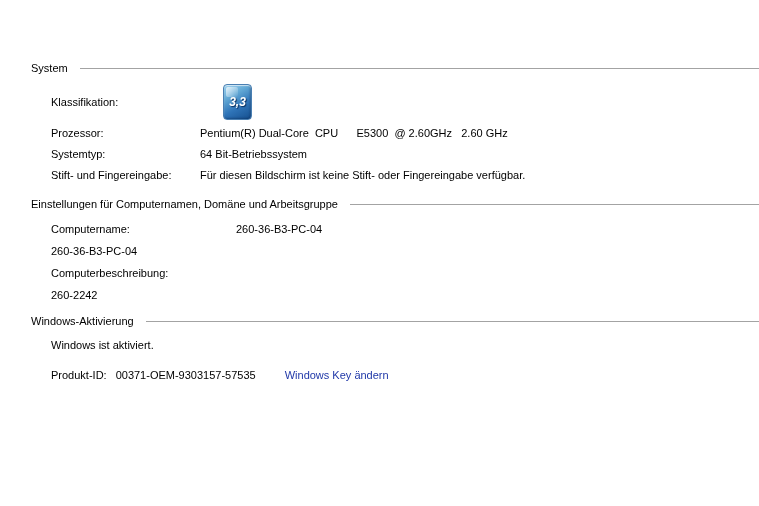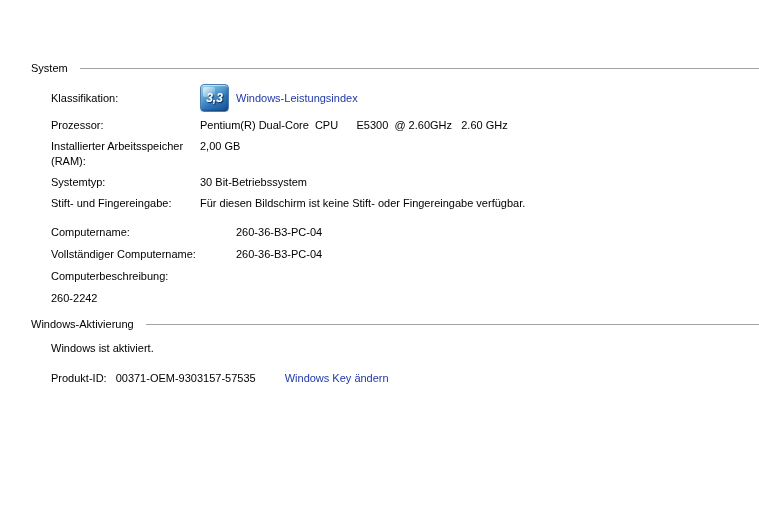--- a/index.html
+++ b/index.html
@@ -30,27 +30,28 @@
   .rows{padding-left:20px;}
   .row{display:flex;margin-bottom:6px;}
   .row .label{width:149px;flex:0 0 149px;}
   .row .value{white-space:pre-wrap;}
 
   .row-klassifikation{align-items:center;margin-bottom:6px;}
   .wei-wrap{display:flex;align-items:center;gap:7px;}
 
   
   .wei-badge{
-    width:29px;height:28px;border-radius:4px;
+    width:29px;height:36px;border-radius:4px;
     border:1px solid #4a7fb2;
     background:linear-gradient(150deg,var(--badge-hi) 0%,#64aad6 30%,#2f74b8 62%,var(--badge-lo) 100%);
     box-shadow:inset 0 1px 1px rgba(255,255,255,.65), inset -1px -1px 2px rgba(0,30,70,.35);
     display:flex;align-items:center;justify-content:center;
     position:relative;overflow:hidden;
     cursor:pointer;
+    margin-left:23px;
   }
   .wei-badge::before{
     content:"";position:absolute;left:2px;top:2px;width:12px;height:10px;
     background:linear-gradient(135deg,rgba(255,255,255,.75),rgba(255,255,255,0));
     border-radius:2px;
   }
   .wei-score{
     font-weight:bold;font-style:italic;font-size:12px;color:#ffffff;
     text-shadow:1px 1px 1px rgba(5,40,85,.9);
     position:relative;
@@ -81,57 +82,55 @@
       <span class="section-rule"></span>
     </div>
     <div class="rows">
 
       <div class="row row-klassifikation">
         <span class="label">Klassifikation:</span>
         <span class="value wei-wrap">
           <span class="wei-badge">
             <span class="wei-score">3,3</span>
           </span>
-          <a class="link">Windows-Leistungsindex</a>
         </span>
       </div>
 
       <div class="row">
         <span class="label">Prozessor:</span>
         <span class="value">Pentium(R) Dual-Core  CPU      E5300  @ 2.60GHz   2.60 GHz</span>
       </div>
 
-      <div class="row">
-        <span class="label">Installierter Arbeitsspeicher (RAM):</span>
-        <span class="value">2,00 GB</span>
-      </div>
 
       <div class="row">
         <span class="label">Systemtyp:</span>
-        <span class="value">30 Bit-Betriebssystem</span>
+        <span class="value">64 Bit-Betriebssystem</span>
       </div>
 
       <div class="row">
         <span class="label">Stift- und Fingereingabe:</span>
         <span class="value">Für diesen Bildschirm ist keine Stift- oder Fingereingabe verfügbar.</span>
       </div>
 
     </div>
   </div>
 
   <div class="section section-computername">
+    <div class="section-header">
+      <span class="section-title">Einstellungen für Computernamen, Domäne und Arbeitsgruppe</span>
+      <span class="section-rule"></span>
+    </div>
     <div class="rows">
 
       <div class="row">
         <span class="label">Computername:</span>
         <span class="value">260-36-B3-PC-04</span>
       </div>
 
       <div class="row">
-        <span class="label">Vollständiger Computername:</span>
         <span class="value">260-36-B3-PC-04</span>
       </div>
 
       <div class="row">
         <span class="label">Computerbeschreibung:</span>
         <span class="value"></span>
       </div>
 
       <div class="row">
         <span class="value">260-2242</span>

